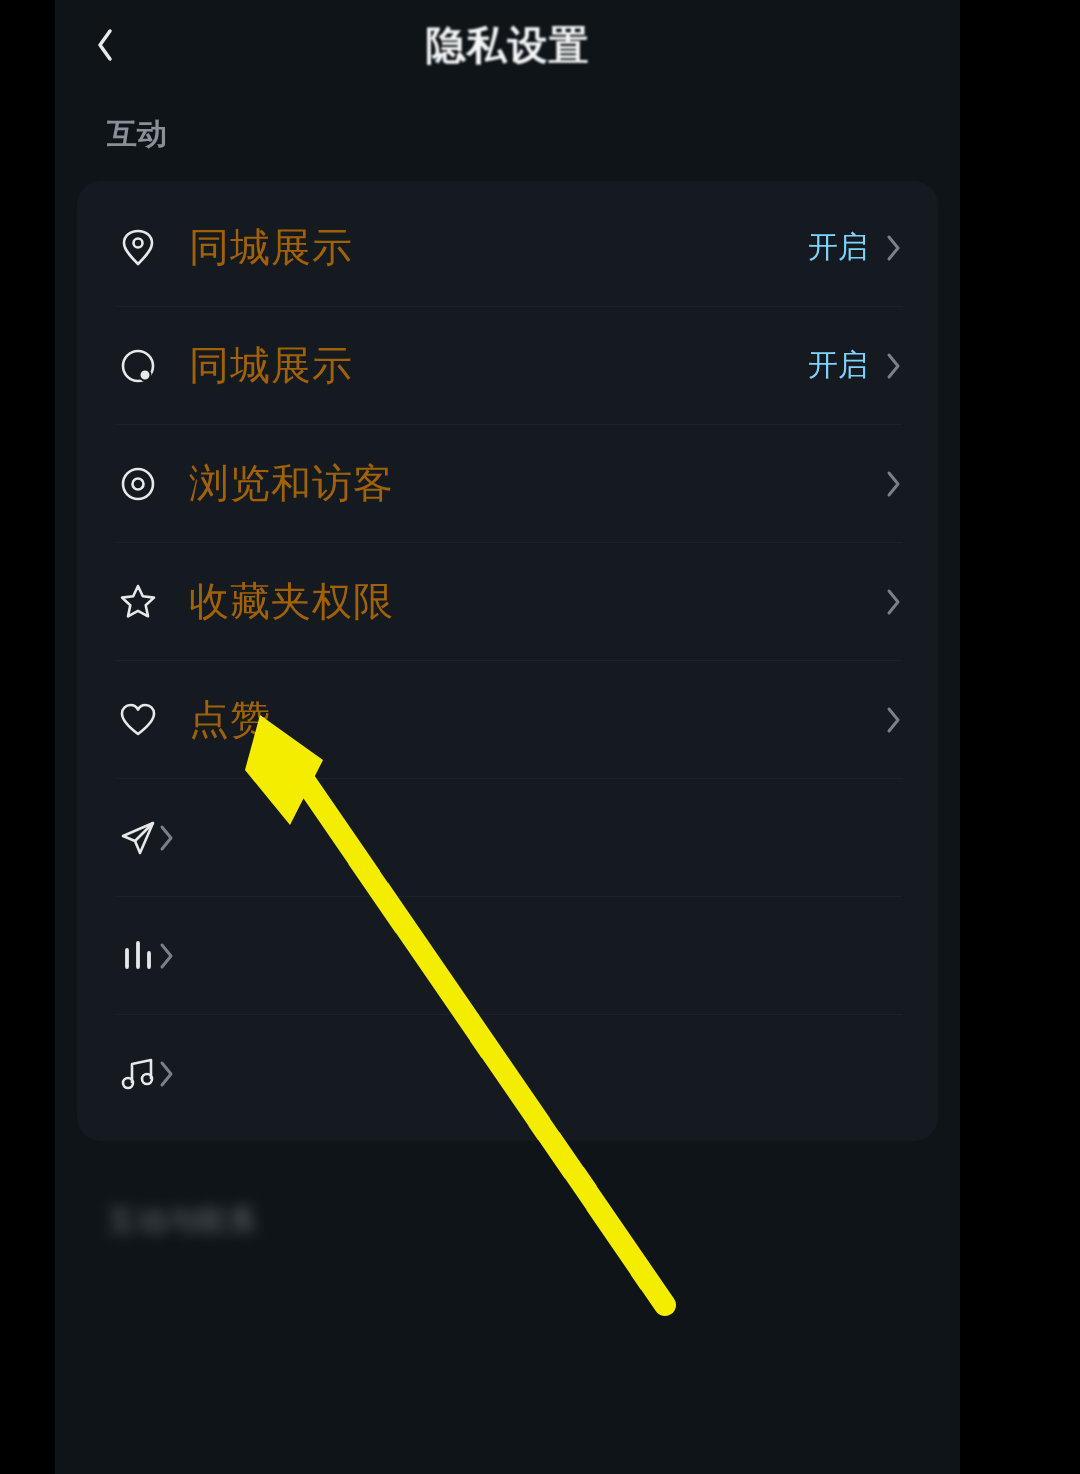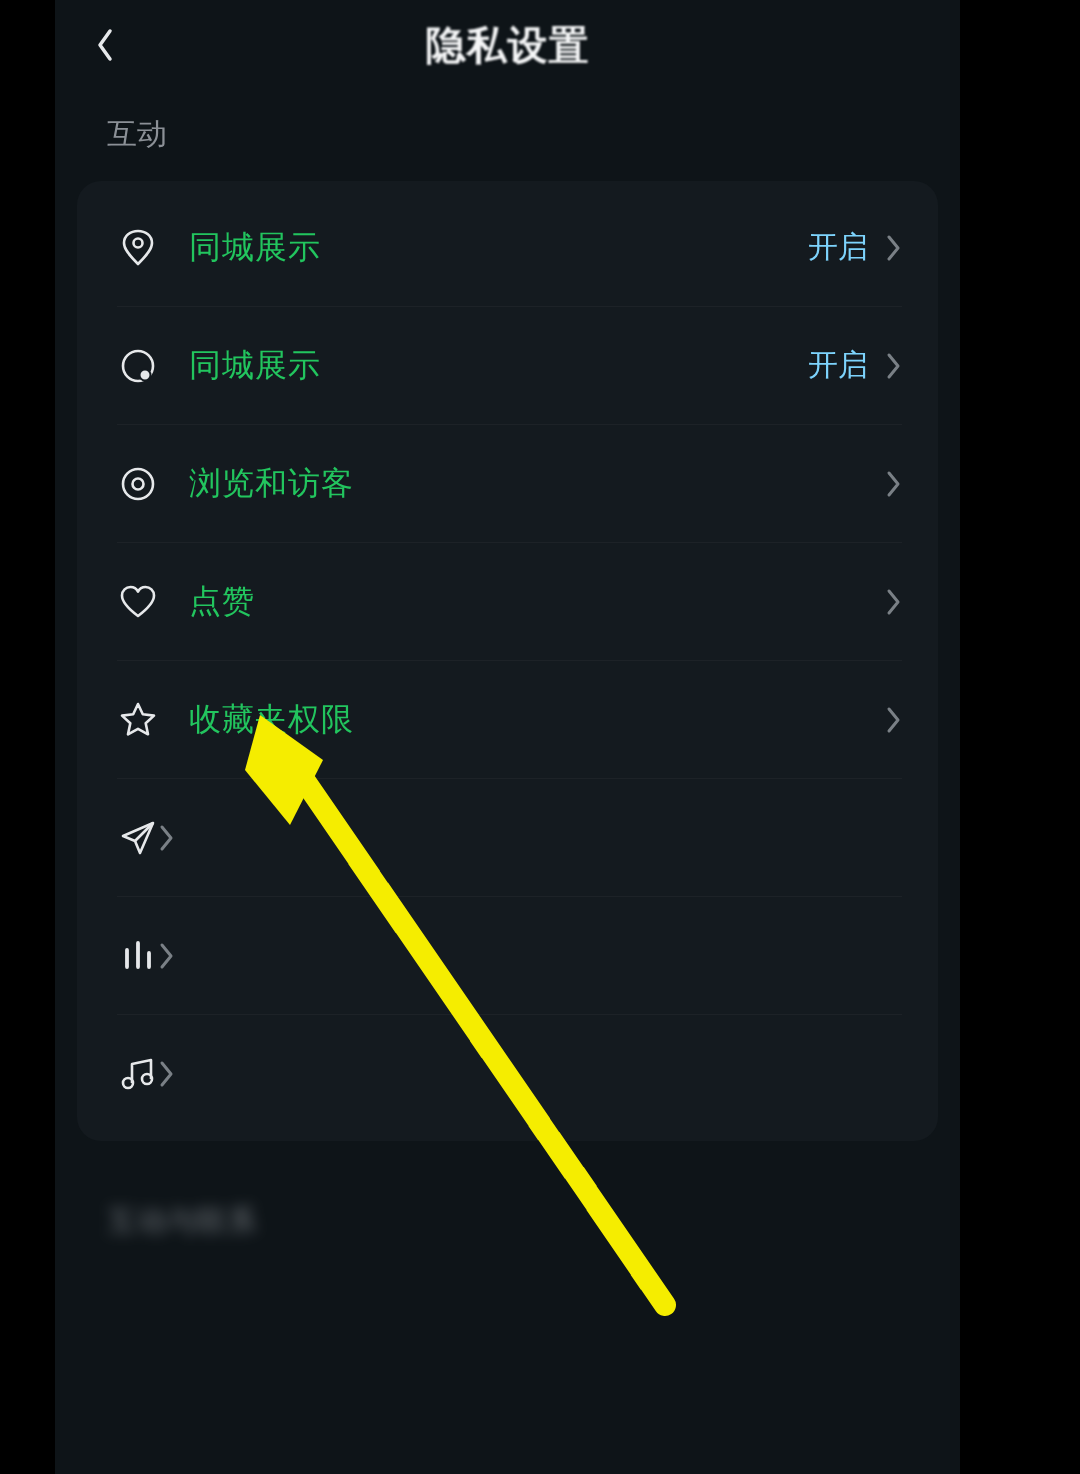--- a/index.html
+++ b/index.html
@@ -48,20 +48,21 @@
       color: #f5f6f7;
       font-size: 40px;
       font-weight: 600;
       filter: blur(1.2px);
       letter-spacing: 1px;
     }
     .section-label {
       color: #8b9096;
       font-size: 30px;
       padding: 24px 52px 18px;
+      font-weight: bold;
     }
     .card {
       margin: 8px 22px 30px;
       background: #141a1f;
       border-radius: 24px;
       padding: 8px 0;
     }
     .row {
       display: flex;
       align-items: center;
@@ -84,22 +85,22 @@
       height: 42px;
       display: flex;
       align-items: center;
       justify-content: center;
       color: #e6e8ea;
       flex: none;
     }
     .row-icon svg { width: 38px; height: 38px; }
     .row-label {
       margin-left: 30px;
-      color: #22c55e;
-      font-size: 32px;
+      color: #a16207;
+      font-size: 40px;
       font-weight: 400;
       flex: 1;
       letter-spacing: 1px;
     }
     .row-value {
       color: #7dd3fc;
       font-size: 30px;
       margin-right: 18px;
     }
     .chevron {
@@ -194,40 +195,40 @@
               <polyline points="3,3 12,14 3,25"></polyline>
             </svg>
         </div>
       </div>
     </div>
 
     <div class="row">
       <div class="row-inner">
         <div class="row-icon">
           <svg viewBox="0 0 38 38" fill="none" stroke="currentColor" stroke-width="2.6" stroke-linejoin="round">
+            <path d="M19 3 L23.8 13.2 L35 14.6 L26.7 22.3 L29 33.3 L19 27.8 L9 33.3 L11.3 22.3 L3 14.6 L14.2 13.2 Z"></path>
+          </svg>
+        </div>
+        <div class="row-label">收藏夹权限</div>
+        <div class="chevron">
+          <svg viewBox="0 0 16 28" fill="none" stroke="currentColor" stroke-width="3" stroke-linecap="round" stroke-linejoin="round">
+              <polyline points="3,3 12,14 3,25"></polyline>
+            </svg>
+        </div>
+      </div>
+    </div>
+
+    <div class="row">
+      <div class="row-inner">
+        <div class="row-icon">
+          <svg viewBox="0 0 38 38" fill="none" stroke="currentColor" stroke-width="2.6" stroke-linejoin="round">
             <path d="M19 33 C7 24 3 18 3 12.5 C3 7.5 7 4 11.5 4 C14.7 4 17.6 5.8 19 8.6 C20.4 5.8 23.3 4 26.5 4 C31 4 35 7.5 35 12.5 C35 18 31 24 19 33 Z"></path>
           </svg>
         </div>
         <div class="row-label">点赞</div>
-        <div class="chevron">
-          <svg viewBox="0 0 16 28" fill="none" stroke="currentColor" stroke-width="3" stroke-linecap="round" stroke-linejoin="round">
-              <polyline points="3,3 12,14 3,25"></polyline>
-            </svg>
-        </div>
-      </div>
-    </div>
-
-    <div class="row">
-      <div class="row-inner">
-        <div class="row-icon">
-          <svg viewBox="0 0 38 38" fill="none" stroke="currentColor" stroke-width="2.6" stroke-linejoin="round">
-            <path d="M19 3 L23.8 13.2 L35 14.6 L26.7 22.3 L29 33.3 L19 27.8 L9 33.3 L11.3 22.3 L3 14.6 L14.2 13.2 Z"></path>
-          </svg>
-        </div>
-        <div class="row-label">收藏夹权限</div>
         <div class="chevron">
           <svg viewBox="0 0 16 28" fill="none" stroke="currentColor" stroke-width="3" stroke-linecap="round" stroke-linejoin="round">
               <polyline points="3,3 12,14 3,25"></polyline>
             </svg>
         </div>
       </div>
     </div>
 
     <div class="row">
       <div class="row-inner">

